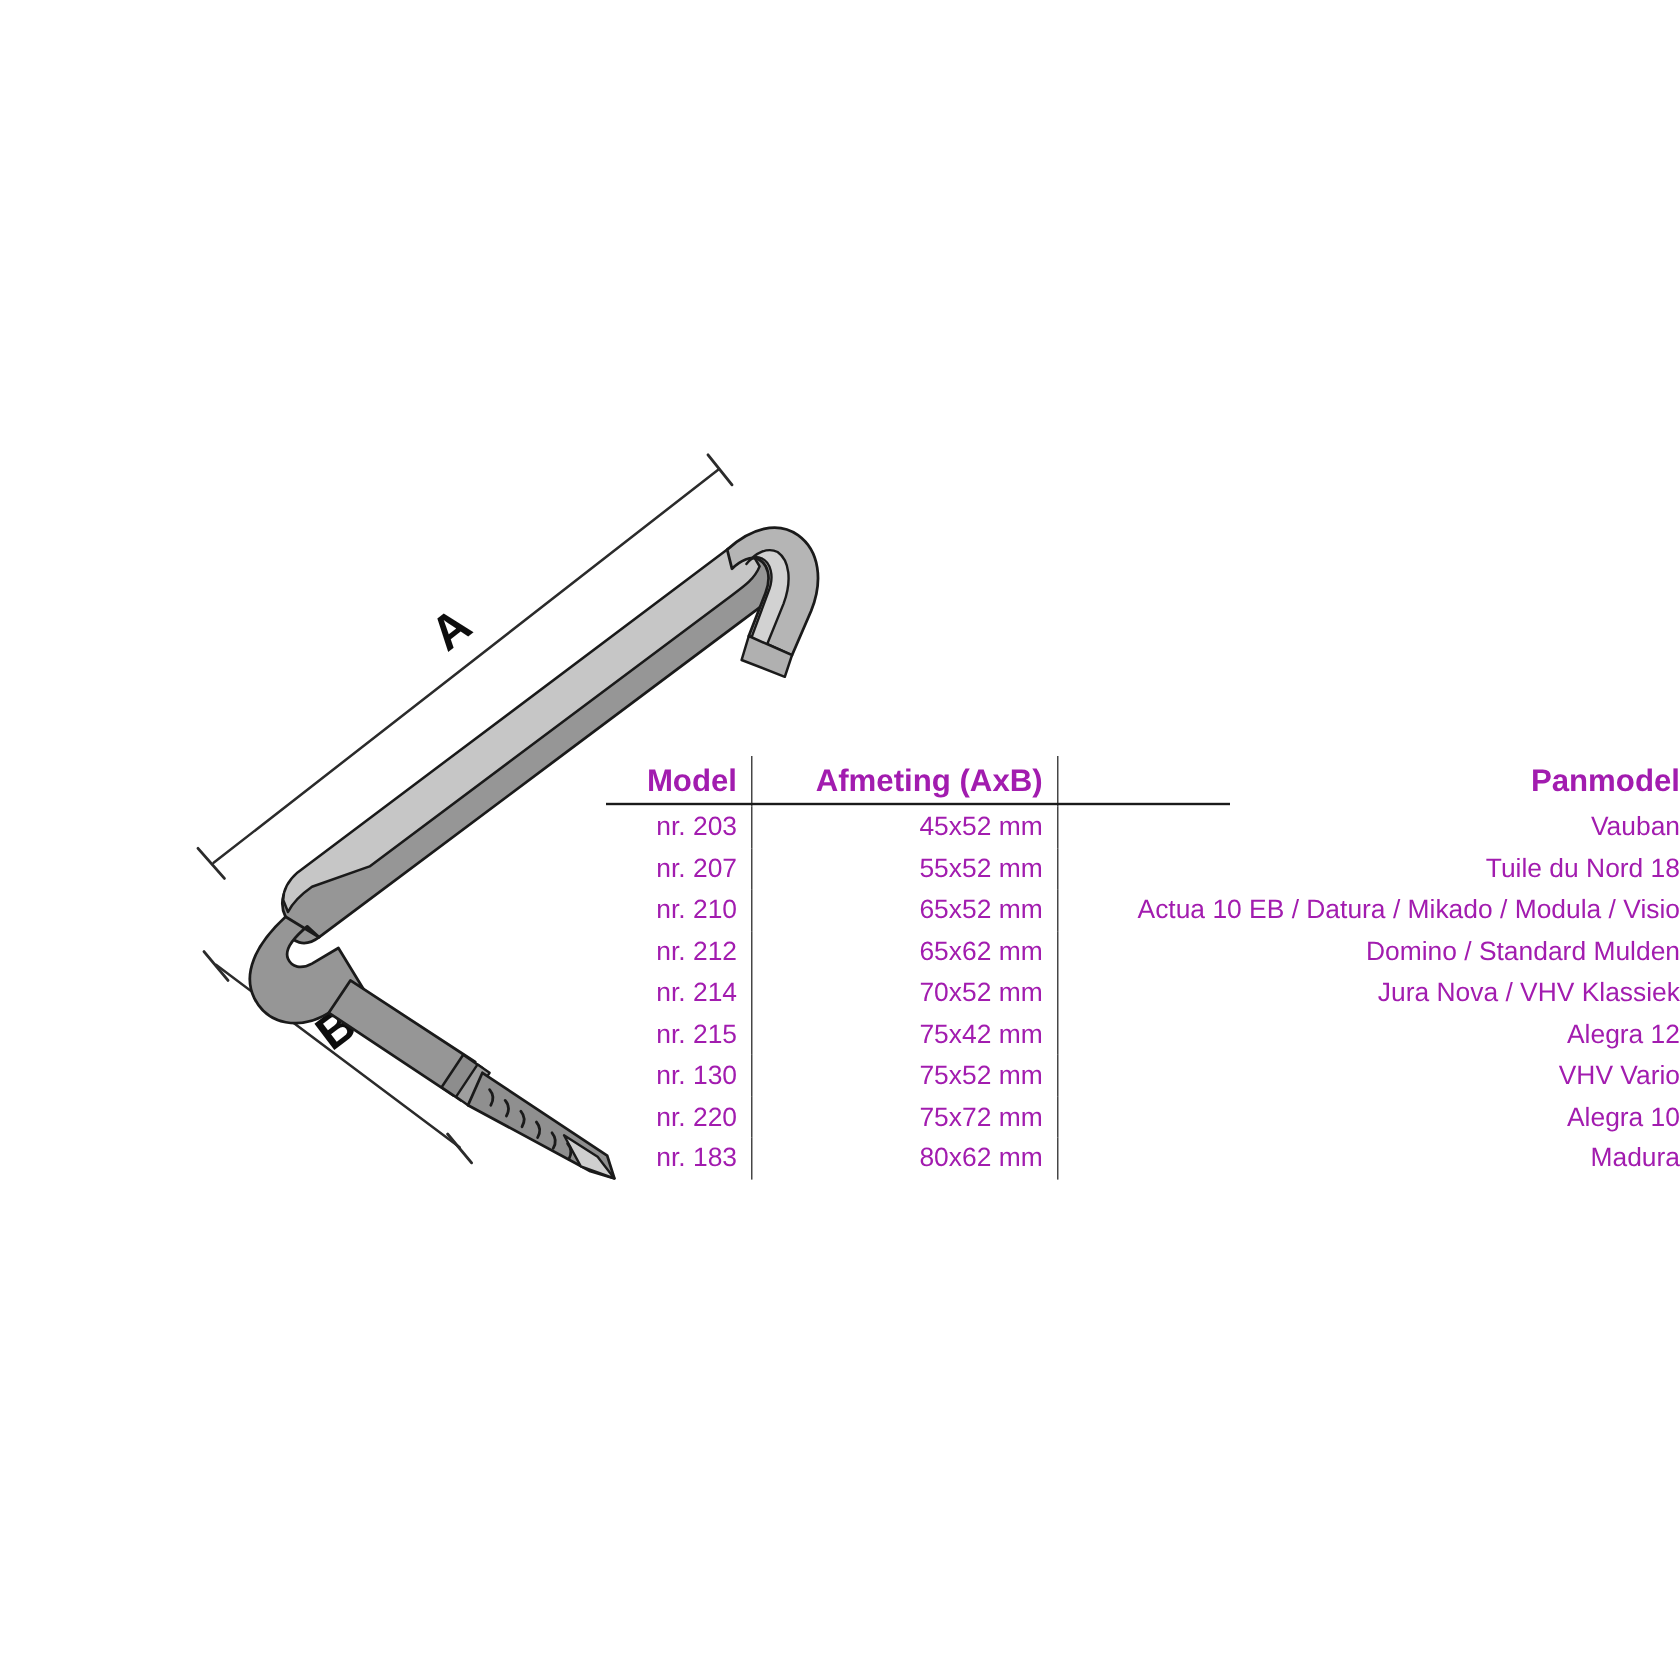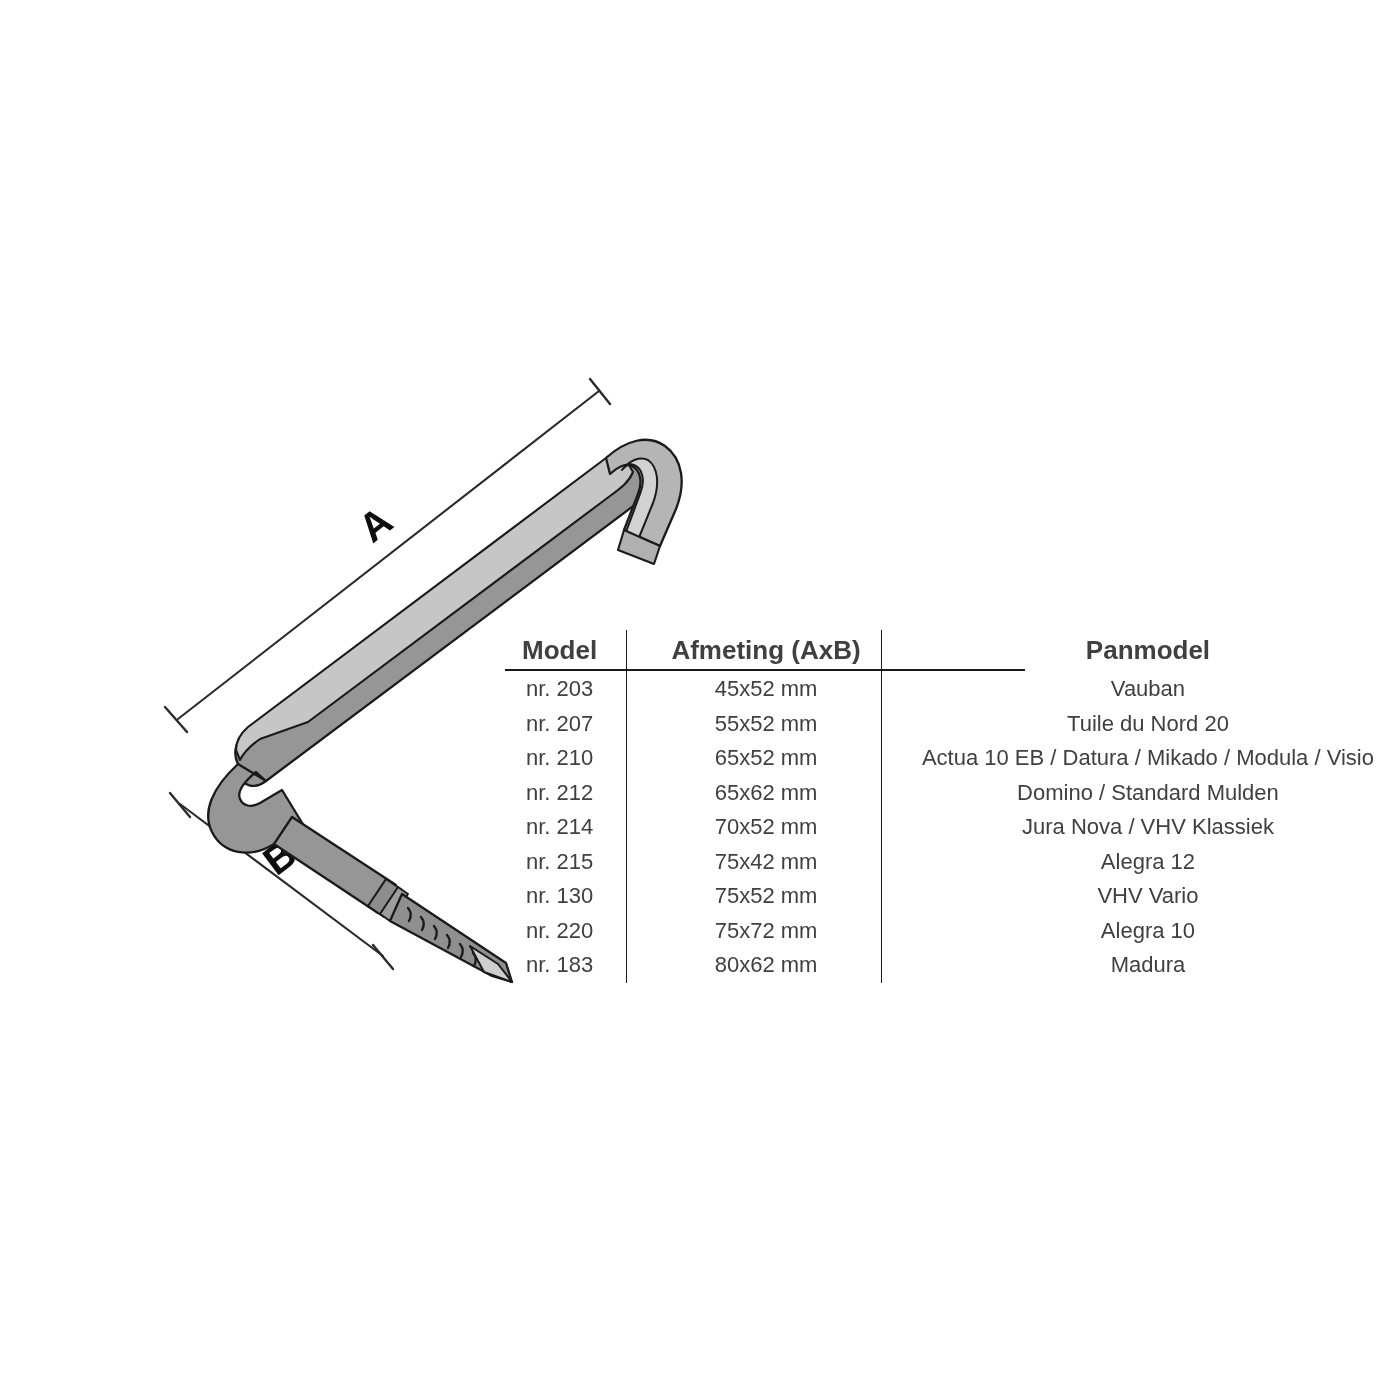--- a/index.html
+++ b/index.html
@@ -47,23 +47,23 @@
   table.spec {
     border-collapse: collapse;
     border-spacing: 0;
     width: 895px;
     table-layout: fixed;
   }
   table.spec th,
   table.spec td {
     padding: 0;
     margin: 0;
-    text-align: center;
+    text-align: right;
     vertical-align: baseline;
-    color: #404040;
+    color: #a21caf;
     white-space: nowrap;
   }
   table.spec th {
     font-weight: bold;
     font-size: 26px;
     line-height: 40px;
     padding-bottom: 2px;
   }
   table.spec td {
     font-weight: normal;
@@ -256,21 +256,21 @@
       </thead>
       <tbody>
         <tr>
           <td class="col-model">nr. 203</td>
           <td class="col-size">45x52 mm</td>
           <td class="col-pan">Vauban</td>
         </tr>
         <tr>
           <td class="col-model">nr. 207</td>
           <td class="col-size">55x52 mm</td>
-          <td class="col-pan">Tuile du Nord 20</td>
+          <td class="col-pan">Tuile du Nord 18</td>
         </tr>
         <tr>
           <td class="col-model">nr. 210</td>
           <td class="col-size">65x52 mm</td>
           <td class="col-pan">Actua 10 EB / Datura / Mikado / Modula / Visio</td>
         </tr>
         <tr>
           <td class="col-model">nr. 212</td>
           <td class="col-size">65x62 mm</td>
           <td class="col-pan">Domino / Standard Mulden</td>

